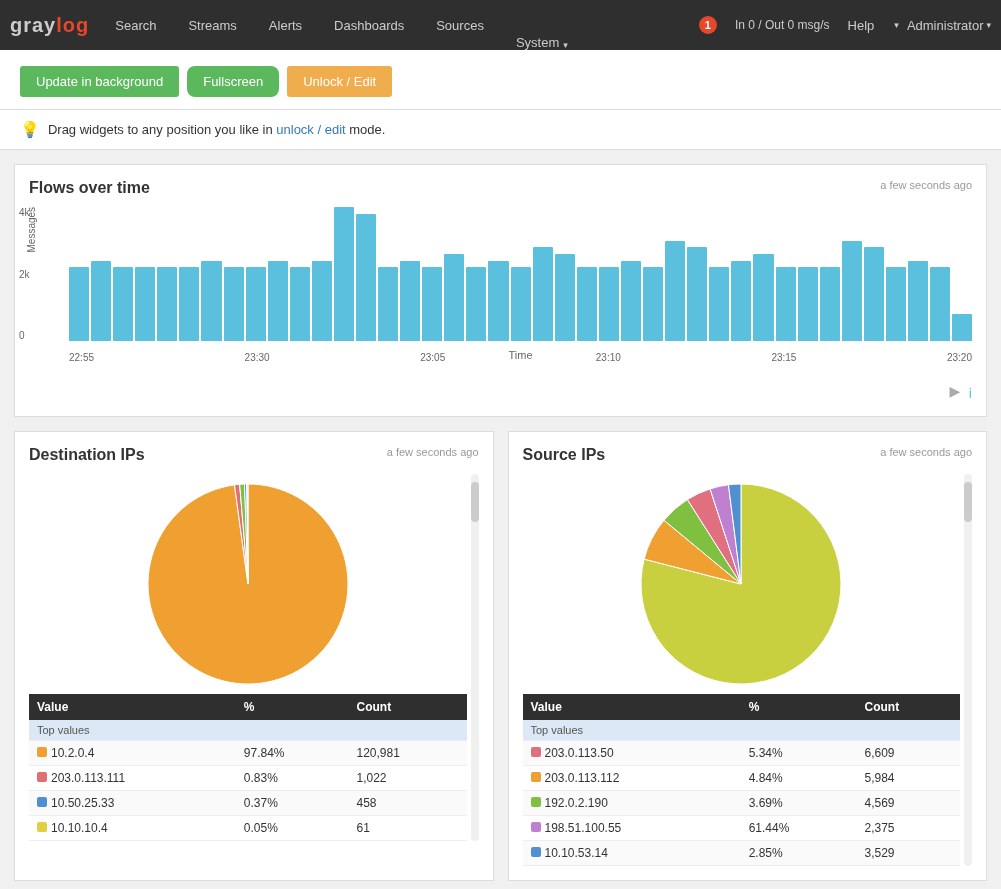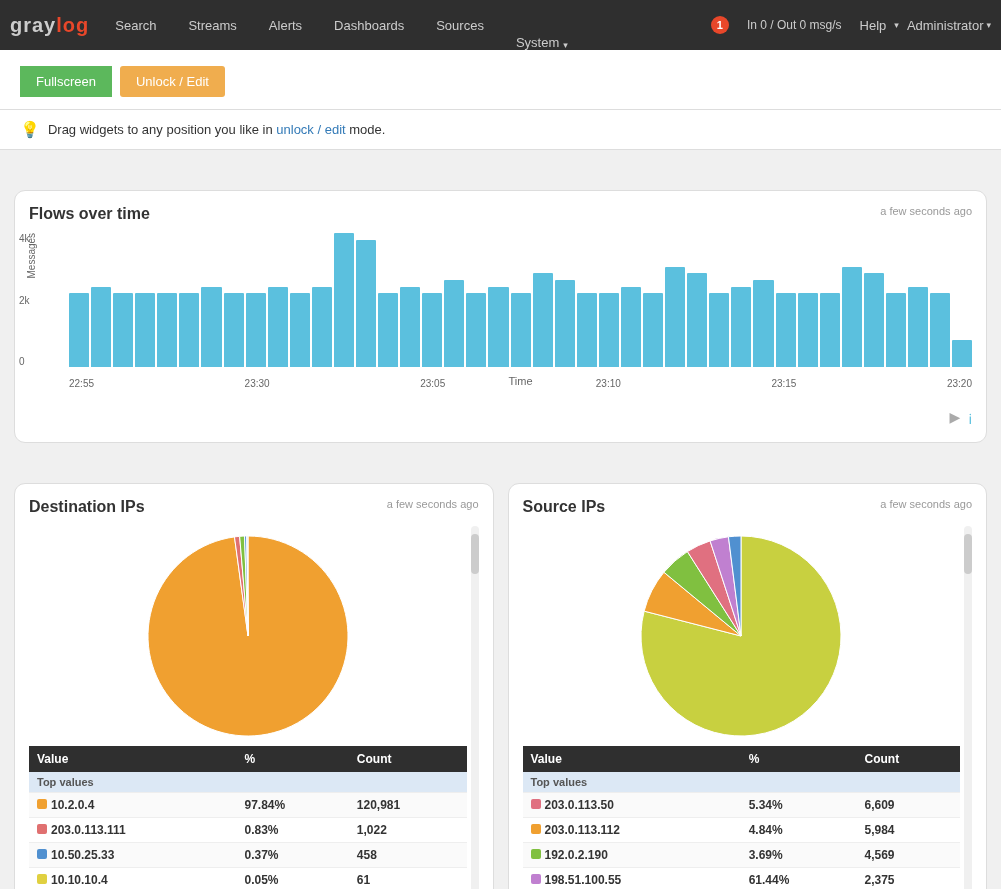--- a/index.html
+++ b/index.html
@@ -29,58 +29,58 @@
     .nav-system { display: flex; align-items: flex-end; gap: 4px; }
     .nav-right {
       margin-left: auto; display: flex; align-items: center; gap: 8px;
     }
     .badge {
       background: #e8472a; color: #fff; border-radius: 50%;
       width: 18px; height: 18px; display: flex; align-items: center; justify-content: center;
       font-size: 11px; font-weight: bold;
     }
     .nav-msgs { color: #ccc; font-size: 12px; margin: 0 10px; }
-    .nav-help { color: #ccc; display: flex; align-items: center; gap: 8px; }
+    .nav-help { color: #ccc; display: flex; align-items: center; gap: 20px; }
     .nav-admin { color: #ccc; display: flex; align-items: center; gap: 3px; justify-content: space-between; }
 
     
     .page-header {
       background: #fff; padding: 16px 20px 12px; border-bottom: 1px solid #ddd;
       display: flex; align-items: center; justify-content: space-between;
     }
     .page-header-left h1 { font-size: 22px; font-weight: bold; color: #333; }
     .page-header-left p { font-size: 12px; color: #888; margin-top: 2px; }
     .page-header-right { display: flex; gap: 8px; }
     .btn-update {
       background: #5cb85c; color: #fff; border: none; padding: 8px 16px;
       border-radius: 3px; cursor: pointer; font-size: 13px;
     }
     .btn-fullscreen {
       background: #5cb85c; color: #fff; border: none; padding: 8px 16px;
-      border-radius: 0; cursor: pointer; font-size: 13px;
+      border-radius: 8px; cursor: pointer; font-size: 13px;
     }
     .btn-unlock {
       background: #f0ad4e; color: #fff; border: none; padding: 8px 16px;
       border-radius: 3px; cursor: pointer; font-size: 13px;
     }
 
     
     .info-bar {
       background: #fff; padding: 10px 20px; border-bottom: 1px solid #ddd;
       display: flex; align-items: center; gap: 8px; font-size: 13px;
     }
     .info-bar .bulb { color: #f0ad4e; font-size: 16px; }
     .info-bar a { color: #337ab7; text-decoration: none; }
 
     
     .main { padding: 14px; display: flex; flex-direction: column; gap: 14px; }
 
     
     .card {
-      background: #fff; border: 1px solid #ddd; border-radius: 11px; padding: 14px; margin-top: 26px;
+      background: #fff; border: 1px solid #ddd; border-radius: 0; padding: 14px;
     }
     .card-title-row {
       display: flex; justify-content: space-between; align-items: flex-start;
       margin-bottom: 10px;
     }
     .card-title { font-size: 16px; font-weight: bold; color: #333; }
     .card-time { font-size: 11px; color: #999; }
     .chart-actions {
       display: flex; justify-content: flex-end; gap: 8px; margin-top: 6px;
     }
@@ -96,21 +96,21 @@
 
     
     .data-table { width: 100%; border-collapse: collapse; font-size: 12px; }
     .data-table th {
       background: #2f2f2f; color: #fff; padding: 6px 8px; text-align: left;
     }
     .data-table .top-values-row td {
       background: #dce8f5; padding: 4px 8px; font-size: 11px; color: #555;
     }
     .data-table td {
-      padding: 5px 8px; border-bottom: 1px solid #eee; font-weight: bold;
+      padding: 5px 8px; border-bottom: 1px solid #eee;
     }
     .data-table tr:nth-child(even) td { background: #fafafa; }
     .color-dot {
       display: inline-block; width: 10px; height: 10px; border-radius: 2px; margin-right: 4px;
     }
     .scroll-track {
       width: 8px; background: #f0f0f0; border-radius: 4px; position: relative; flex-shrink: 0;
     }
     .scroll-thumb {
       width: 8px; height: 40px; background: #ccc; border-radius: 4px; position: absolute; top: 8px;
@@ -143,20 +143,21 @@
     </span>
     <span class="nav-admin">
       <span>Administrator</span>
       <span style="font-size:9px; color:#ccc;">▾</span>
     </span>
   </div>
 </nav>
 
 <div class="page-header">
   <div class="page-header-right">
+    <button class="btn-update">Update in background</button>
     <button class="btn-fullscreen">Fullscreen</button>
     <button class="btn-unlock">Unlock / Edit</button>
   </div>
 </div>
 
 <div class="info-bar">
   <span class="bulb">💡</span>
   <span>
     <span>Drag widgets to any position you like in </span><a>unlock / edit</a><span> mode.</span>
   </span>

